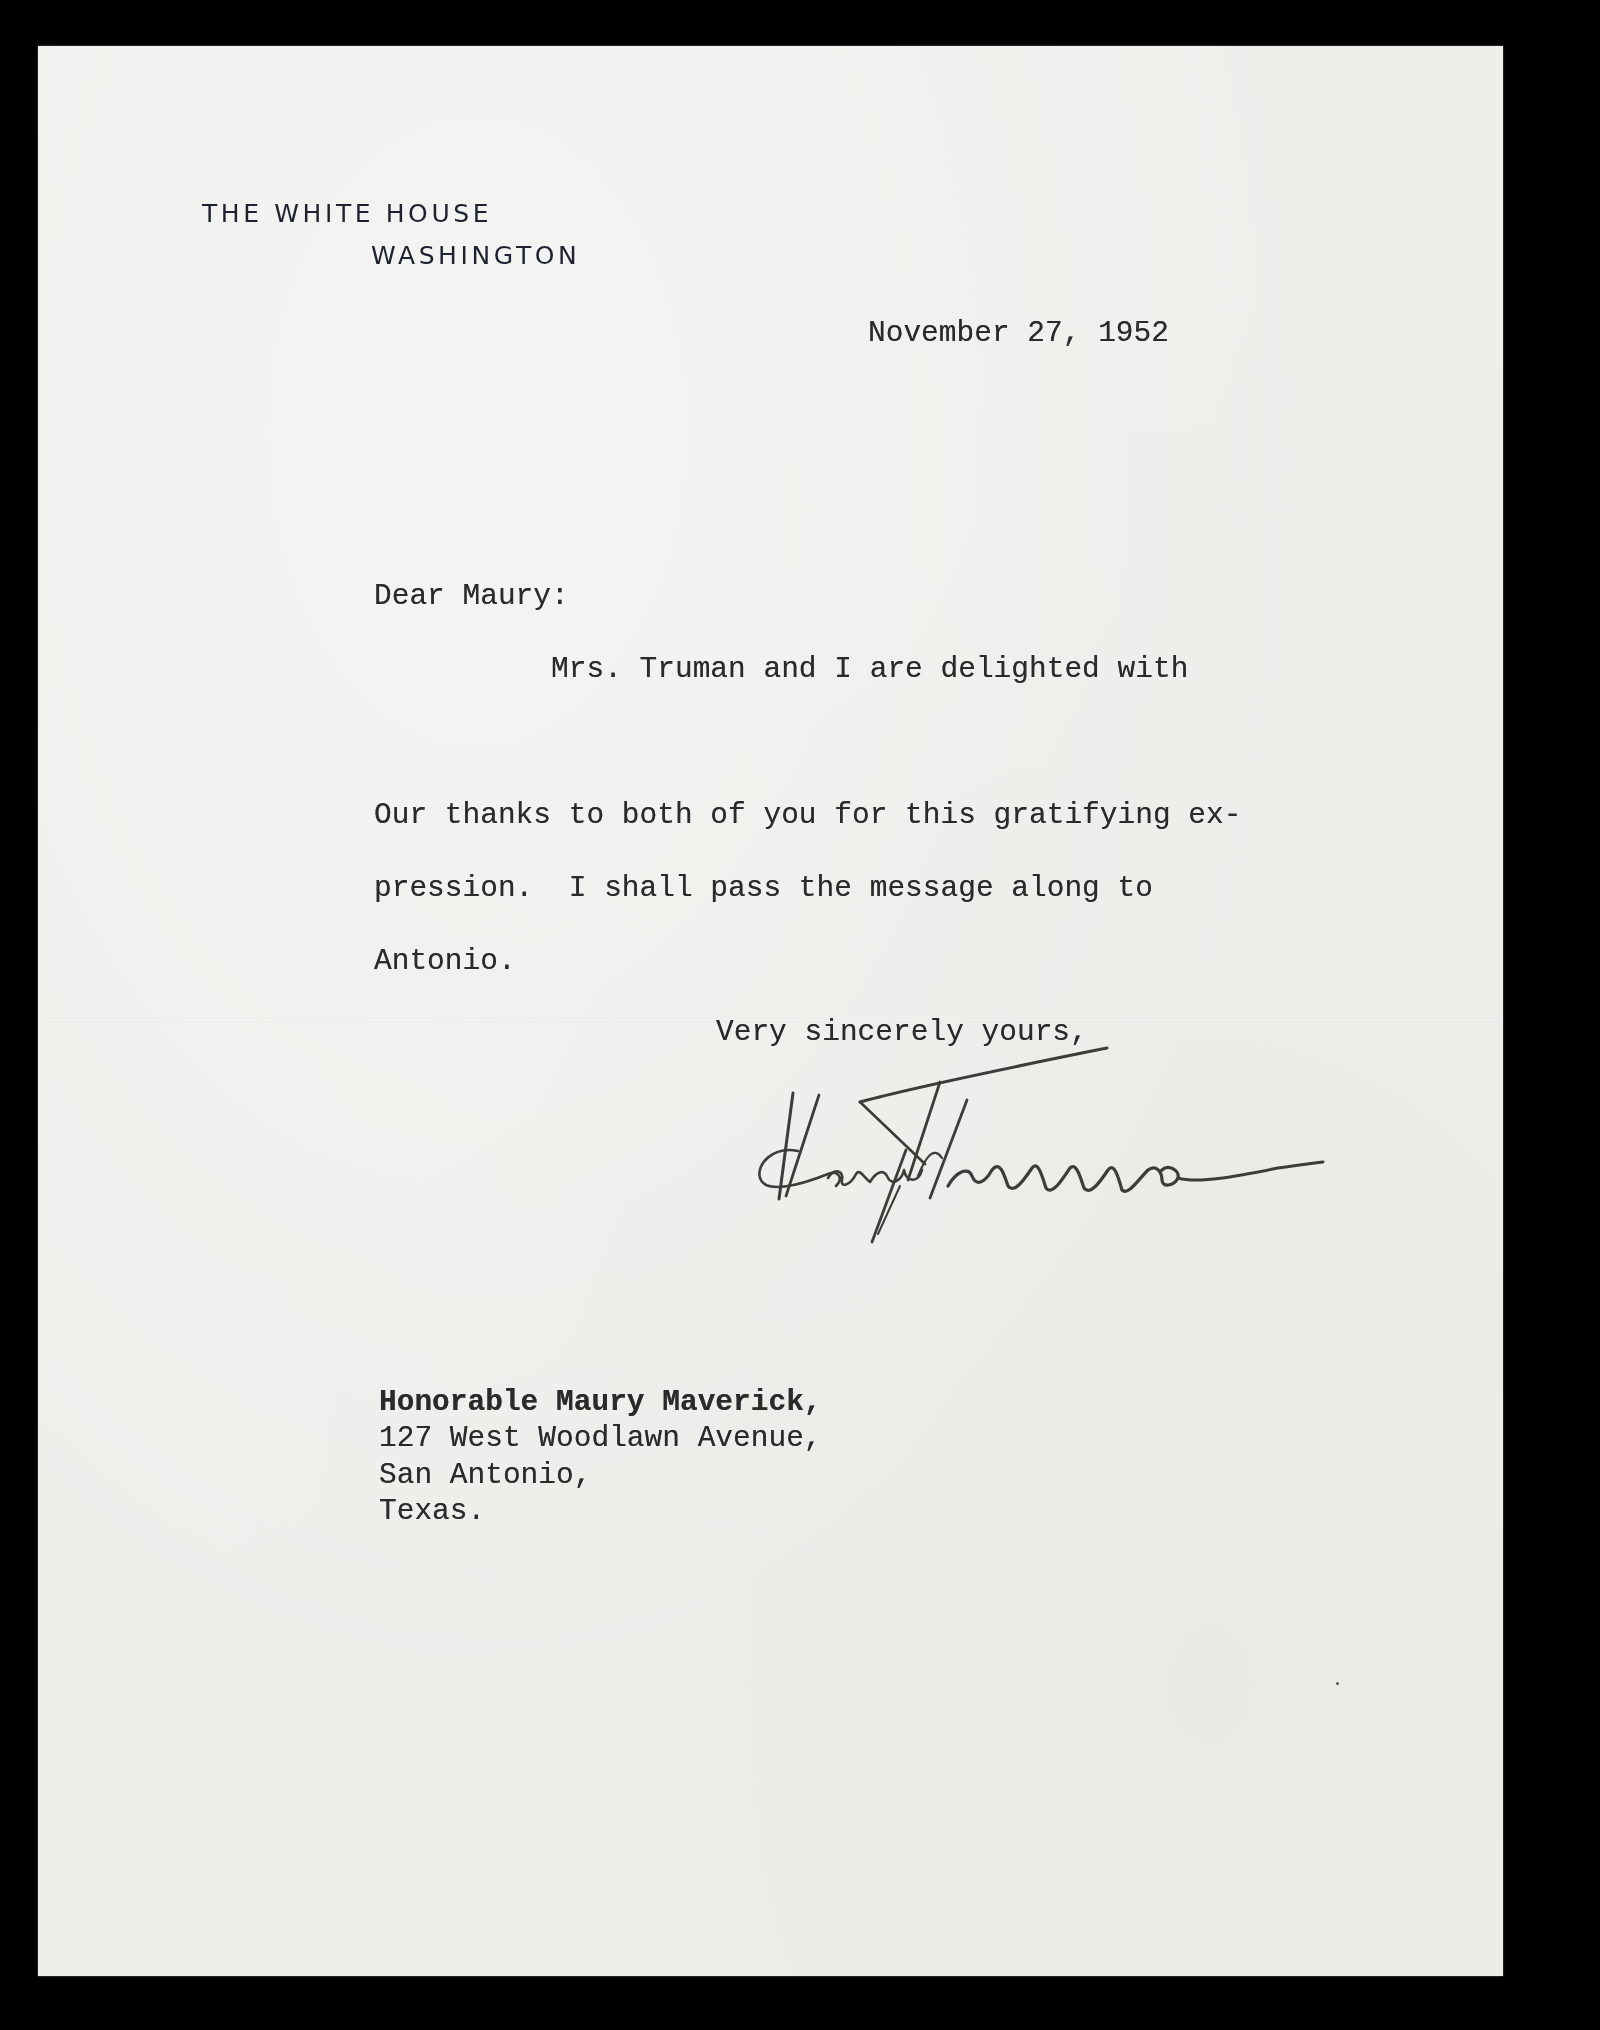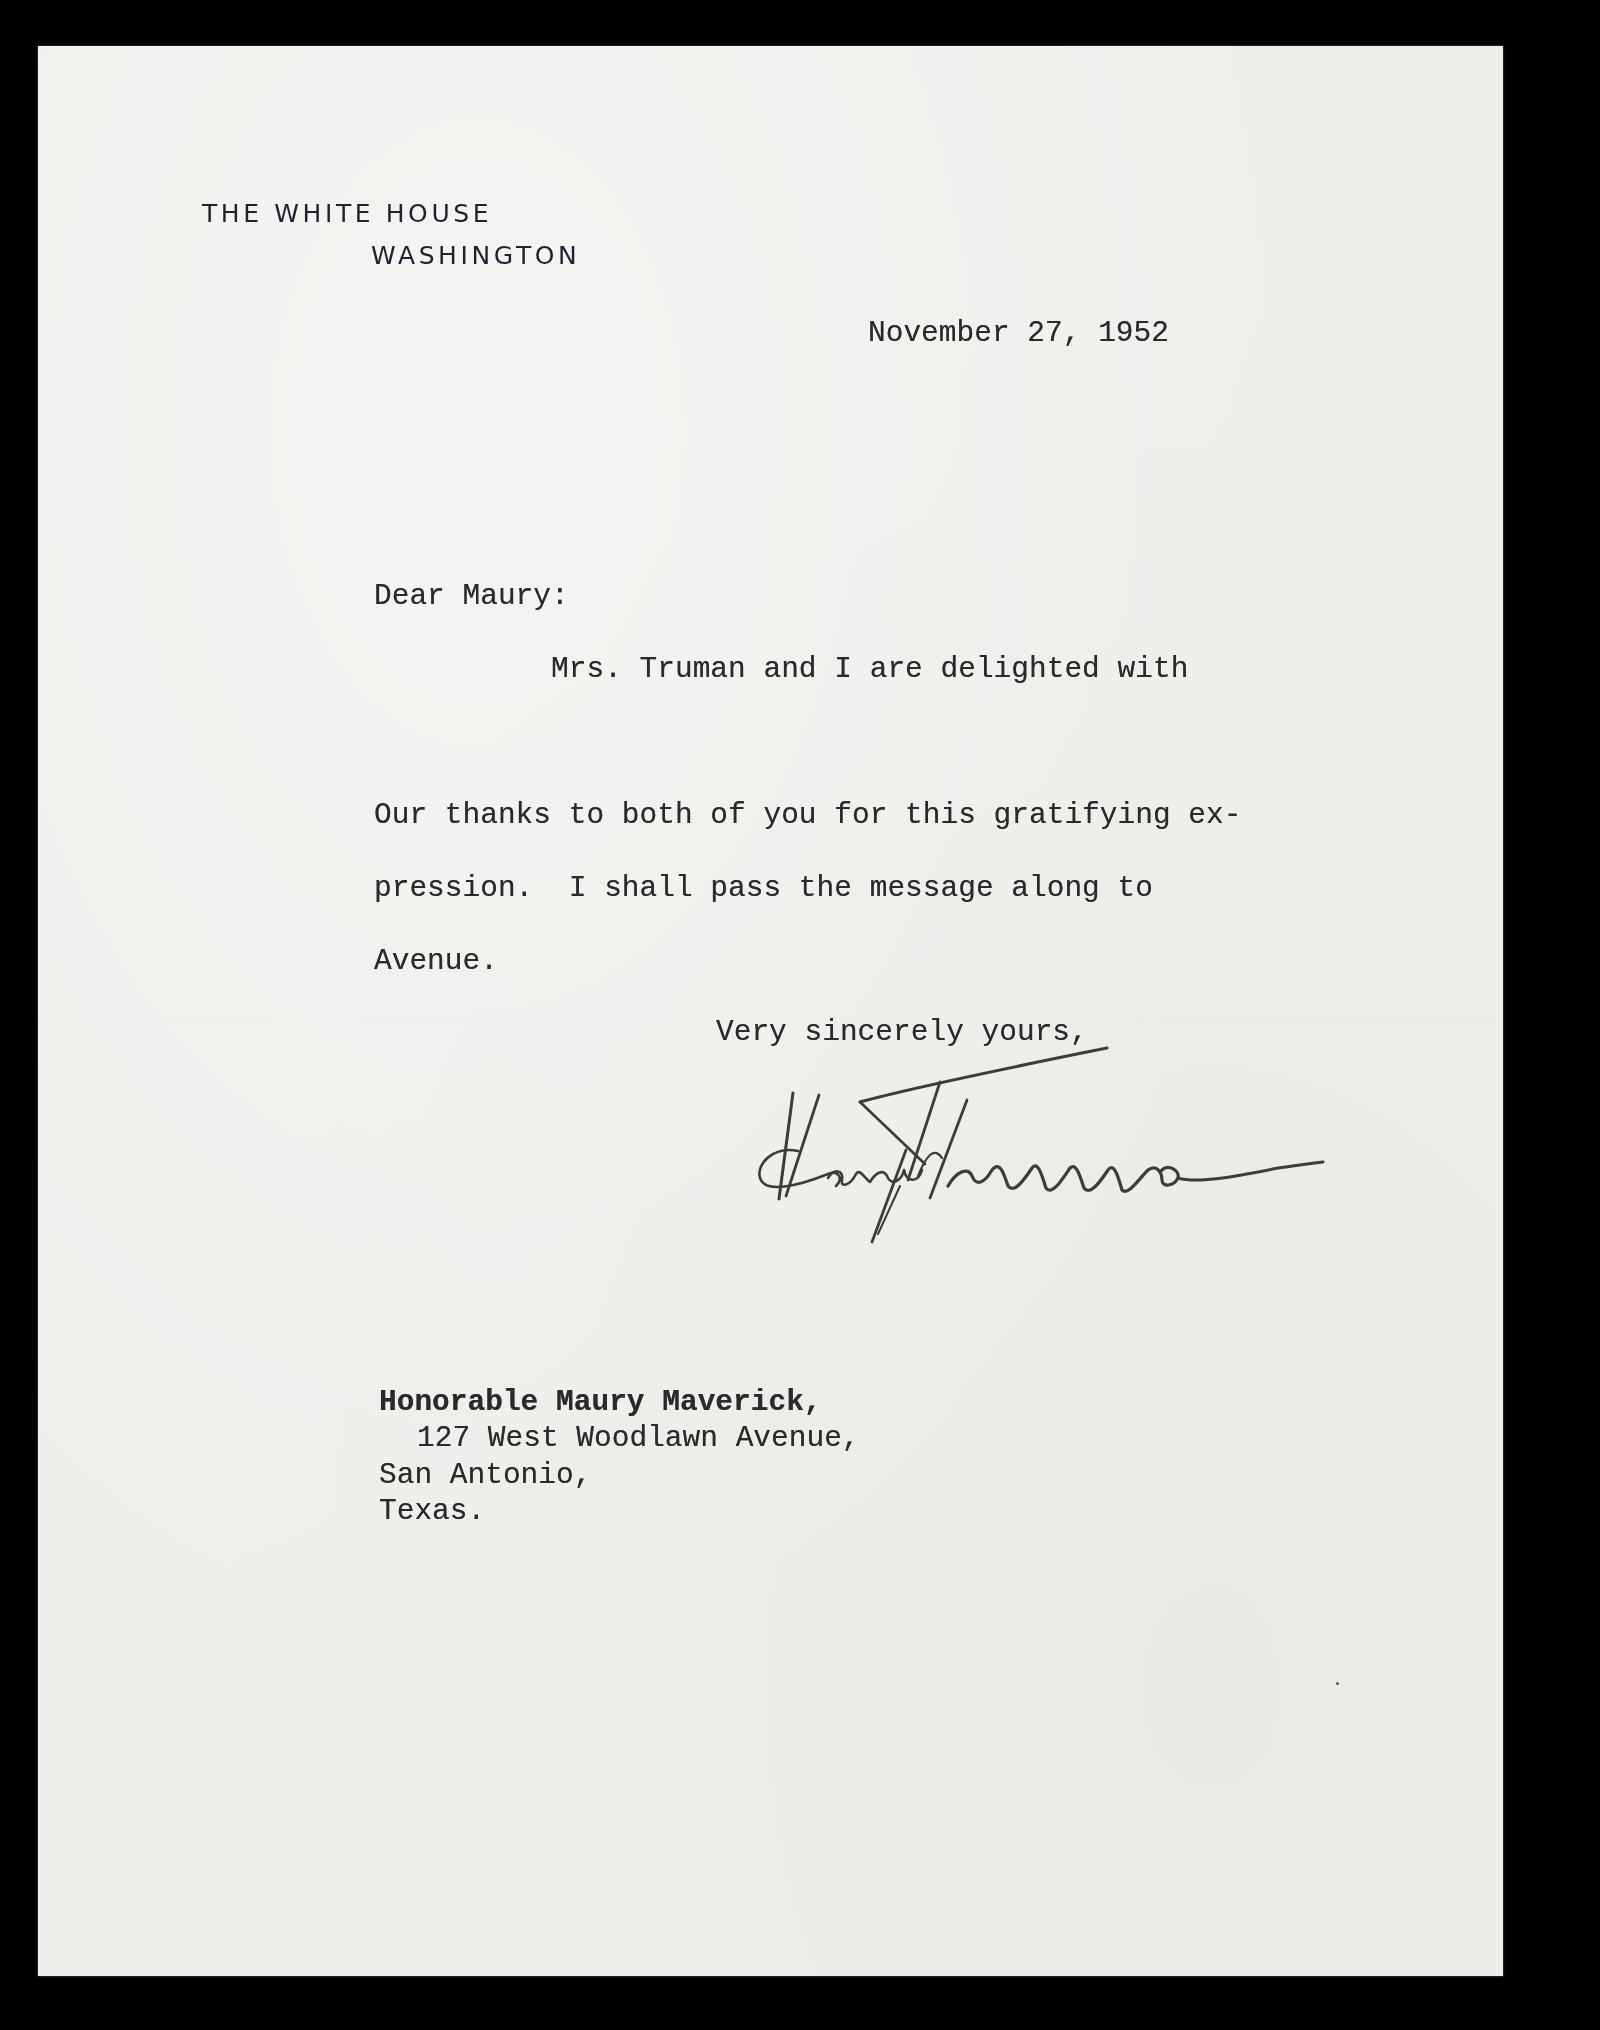--- a/index.html
+++ b/index.html
@@ -91,21 +91,21 @@
   <div class="letterhead lh-1">THE WHITE HOUSE</div>
   <div class="letterhead lh-2">WASHINGTON</div>
 
   <div class="typed date">November 27, 1952</div>
 
   <div class="typed salutation">Dear Maury:</div>
 
   <div class="typed body-line" style="top:609px;">          Mrs. Truman and I are delighted with</div>
   <div class="typed body-line" style="top:755px;">Our thanks to both of you for this gratifying ex-</div>
   <div class="typed body-line" style="top:828px;">pression.  I shall pass the message along to</div>
-  <div class="typed body-line" style="top:901px;">Avenue.</div>
+  <div class="typed body-line" style="top:901px;">Antonio.</div>
 
   <div class="typed closing">Very sincerely yours,</div>
 
   <svg class="signature" viewBox="0 0 1514 1930" xmlns="http://www.w3.org/2000/svg">
     <g fill="none" stroke="#3a3d38" stroke-linecap="round" stroke-linejoin="round">
 
       <path d="M822 1056 C 880 1040, 980 1020, 1069 1002" stroke-width="3"></path>
 
       <path d="M822 1056 L 887 1118" stroke-width="2.6"></path>
 
@@ -124,17 +124,17 @@
       <path d="M929 1054 L 892 1152" stroke-width="2.8"></path>
       <path d="M880 1130 C 888 1110, 896 1100, 904 1112" stroke-width="2.2"></path>
 
       <path d="M910 1140 C 918 1126, 930 1120, 934 1130 C 938 1140, 946 1138, 954 1124 C 962 1114, 966 1128, 970 1140 C 976 1148, 986 1134, 994 1122 C 1000 1114, 1004 1130, 1008 1142 C 1014 1150, 1024 1134, 1032 1122 C 1038 1116, 1042 1130, 1046 1142 C 1052 1150, 1062 1136, 1070 1124 C 1076 1116, 1080 1130, 1084 1144 C 1090 1150, 1100 1134, 1110 1124 C 1118 1118, 1124 1126, 1124 1134 C 1124 1142, 1136 1140, 1140 1132 C 1142 1124, 1130 1118, 1124 1124" stroke-width="3.2"></path>
 
       <path d="M1140 1132 C 1160 1138, 1200 1130, 1240 1122 C 1262 1119, 1275 1117, 1285 1116" stroke-width="3"></path>
     </g>
   </svg>
 
   <div class="typed address-line" style="top:1342px;font-weight:bold;">Honorable Maury Maverick,</div>
-  <div class="typed address-line" style="top:1378px;margin-left:38px;">127 West Woodlawn Avenue,</div>
+  <div class="typed address-line" style="top:1378px;">127 West Woodlawn Avenue,</div>
   <div class="typed address-line" style="top:1415px;">San Antonio,</div>
   <div class="typed address-line" style="top:1451px;">Texas.</div>
 
 </div>
 
 </body></html>

